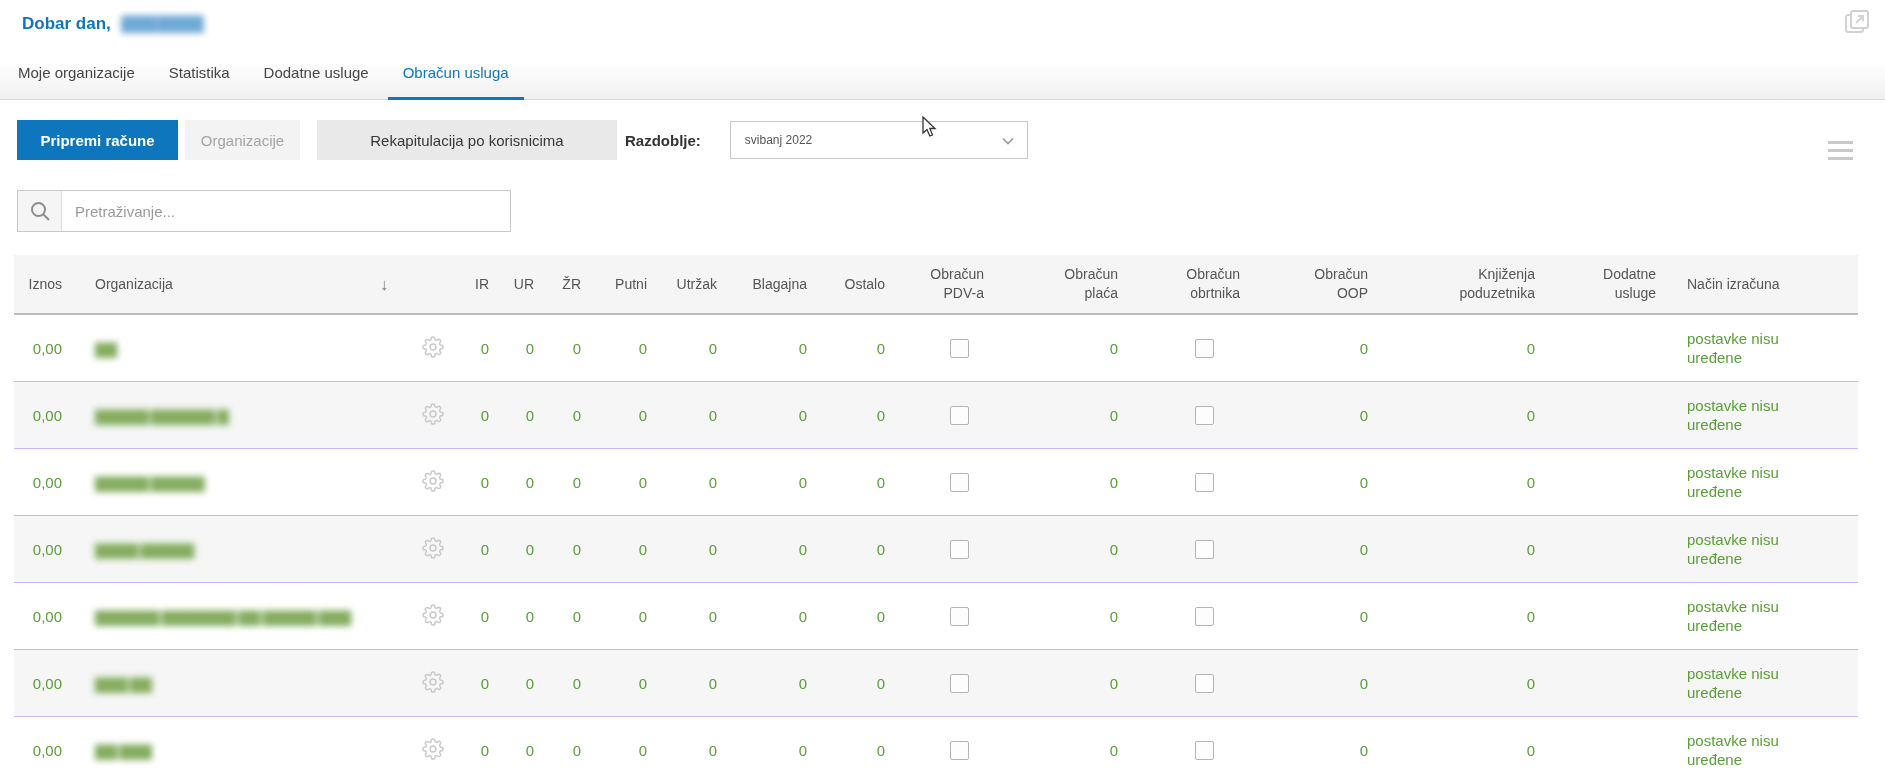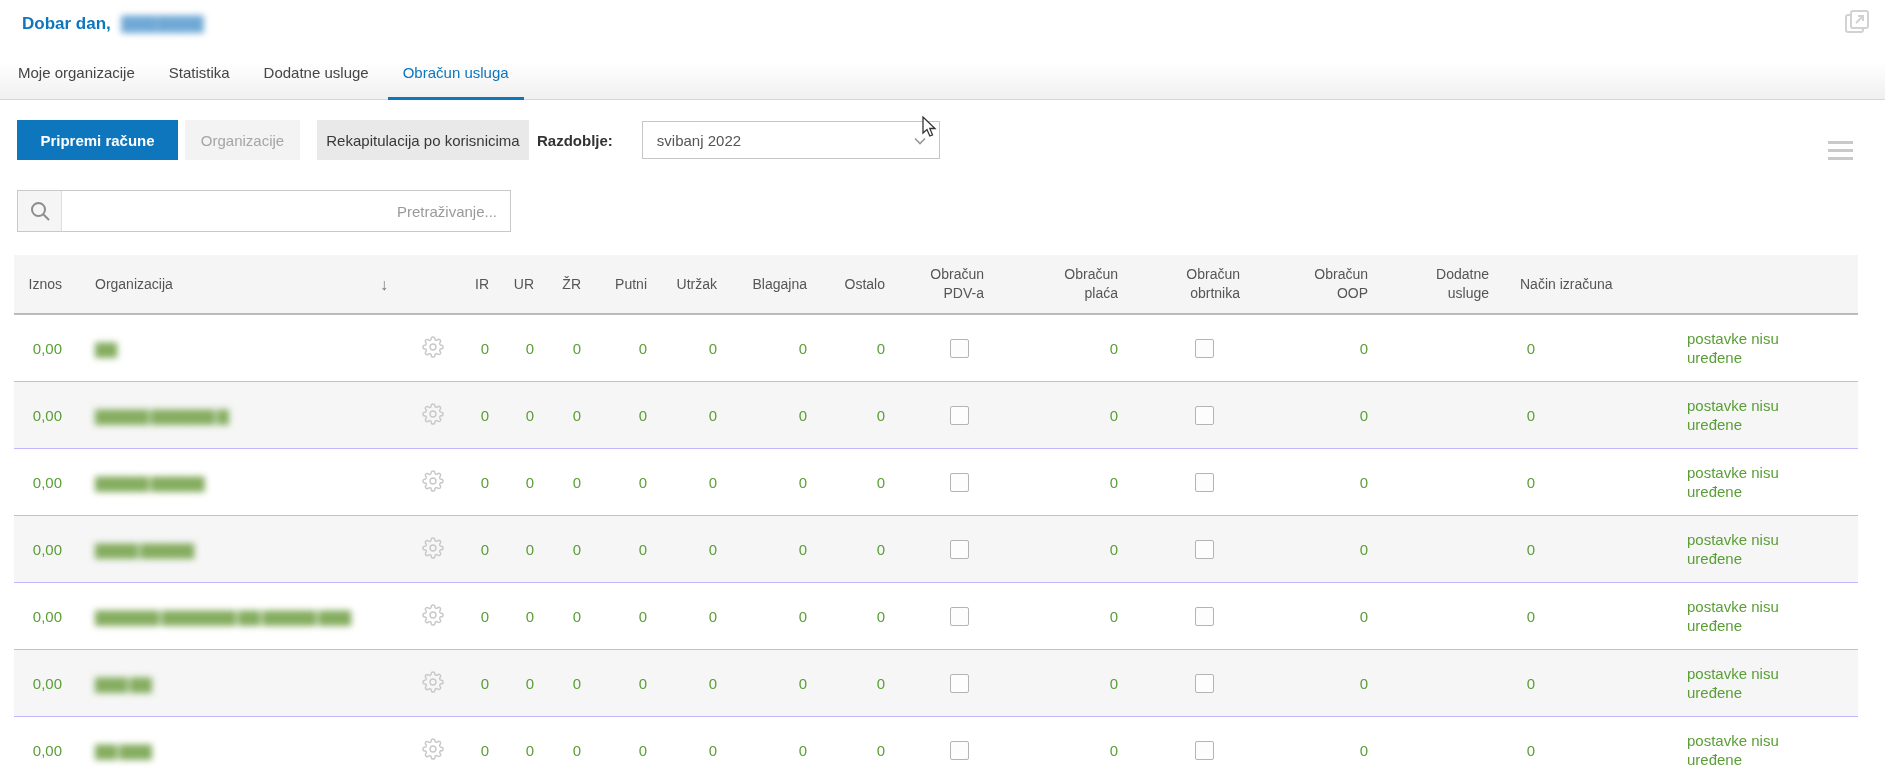--- a/index.html
+++ b/index.html
@@ -26,35 +26,35 @@
   .badge { display:inline-flex; align-items:center; justify-content:center; margin-left:9px;
     width:26px; height:26px; border-radius:50%; background:#d53c2c; color:#fff;
     font-size:14px; font-weight:bold; }
 
   
   .toolbar { display:flex; align-items:center; padding:14px 0 0 17px; height:66px; }
   .btn { height:40px; display:inline-flex; align-items:center; justify-content:center;
     font-size:15px; border:none; cursor:pointer; }
   .btn-primary { width:161px; background:#0d76bd; color:#fff; font-weight:bold; margin-right:7px; }
   .btn-muted { width:115px; background:#f3f3f3; color:#a5a5a5; margin-right:17px; }
-  .btn-gray { width:212px; background:#e9e9e9; color:#383838; margin-right:8px; }
+  .btn-gray { width:300px; background:#e9e9e9; color:#383838; margin-right:8px; }
   .period-label { font-size:15px; font-weight:bold; color:#333; margin-right:29px; }
   .select { position:relative; width:298px; height:38px; border:1px solid #c5c5c5; background:#fff;
-    display:flex; align-items:center; padding-left:14px; font-size:15px; color:#555; cursor:pointer; }
+    display:flex; align-items:center; padding-left:14px; font-size:12px; color:#555; cursor:pointer; }
   .select svg { position:absolute; right:12px; top:12px; color:#999; }
   .hamburger { position:absolute; top:141px; right:32px; width:25px; cursor:pointer; }
   .hamburger div { height:3px; background:#c9c9c9; margin-bottom:5px; }
 
   
   .search { margin:24px 0 0 17px; width:494px; height:42px; border:1px solid #c9c9c9;
     display:flex; background:#fff; }
   .search-iconbox { width:44px; background:#f5f5f5; border-right:1px solid #dedede;
     display:flex; align-items:center; justify-content:center; color:#8c8c8c; }
   .search input { flex:1; border:none; outline:none; font-size:15px; padding:0 13px;
-    color:#444; font-family:inherit;text-align:right; }
+    color:#444; font-family:inherit; }
   .search input::placeholder { color:#9a9a9a; }
 
   
   .tbl { margin:23px 14px 0 14px; width:1844px; }
   .trow { display:flex; align-items:center; min-height:67px; border-bottom:1px solid #c4b5fd;
     background:#fff; }
   .trow.alt { background:#f5f6f5; }
   .thead { min-height:60px; background:#f5f5f5; border-bottom:2px solid #bbbbbb;
     color:#555; font-size:14px; line-height:19px; align-items:center; }
   .cell { padding-right:5px; text-align:right; font-size:15px; color:#5a9e36; flex:none; }
@@ -154,20 +154,21 @@
     <div class="cell c-ur">UR</div>
     <div class="cell c-zr">ŽR</div>
     <div class="cell c-putni">Putni</div>
     <div class="cell c-utrzak">Utržak</div>
     <div class="cell c-blagajna">Blagajna</div>
     <div class="cell c-ostalo">Ostalo</div>
     <div class="cell c-pdv"><span>Obračun</span><br><span>PDV-a</span></div>
     <div class="cell c-placa"><span>Obračun</span><br><span>plaća</span></div>
     <div class="cell c-obrtnik"><span>Obračun</span><br><span>obrtnika</span></div>
     <div class="cell c-oop"><span>Obračun</span><br><span>OOP</span></div>
+    <div class="cell c-poduzetnik"><span>Knjiženja</span><br><span>poduzetnika</span></div>
     <div class="cell c-dodatne"><span>Dodatne</span><br><span>usluge</span></div>
     <div class="cell c-nacin">Način izračuna</div>
   </div>
 
   <div>
 
   <div class="trow">
       <div class="cell c-iznos">0,00</div>
       <div class="cell c-org">
         <span class="org-link">▇▇</span>

